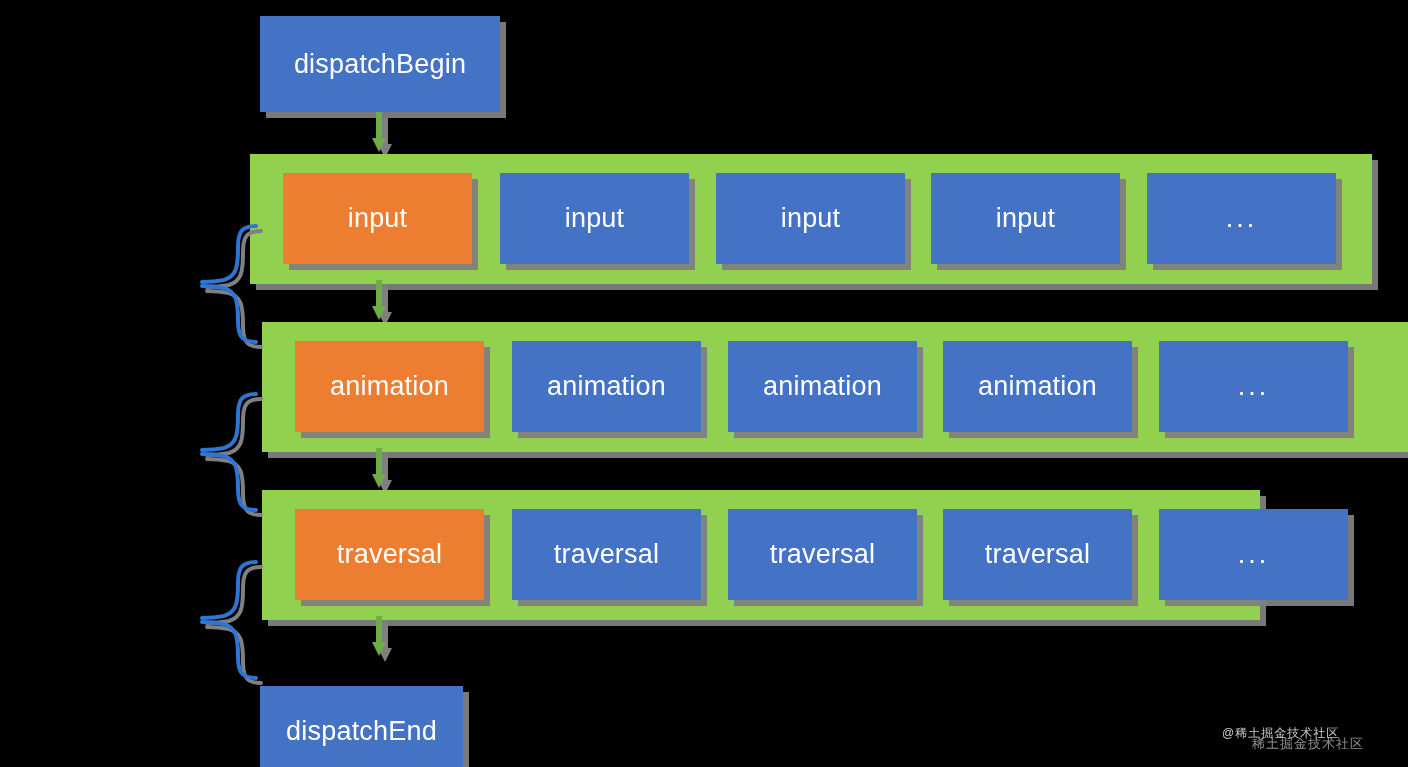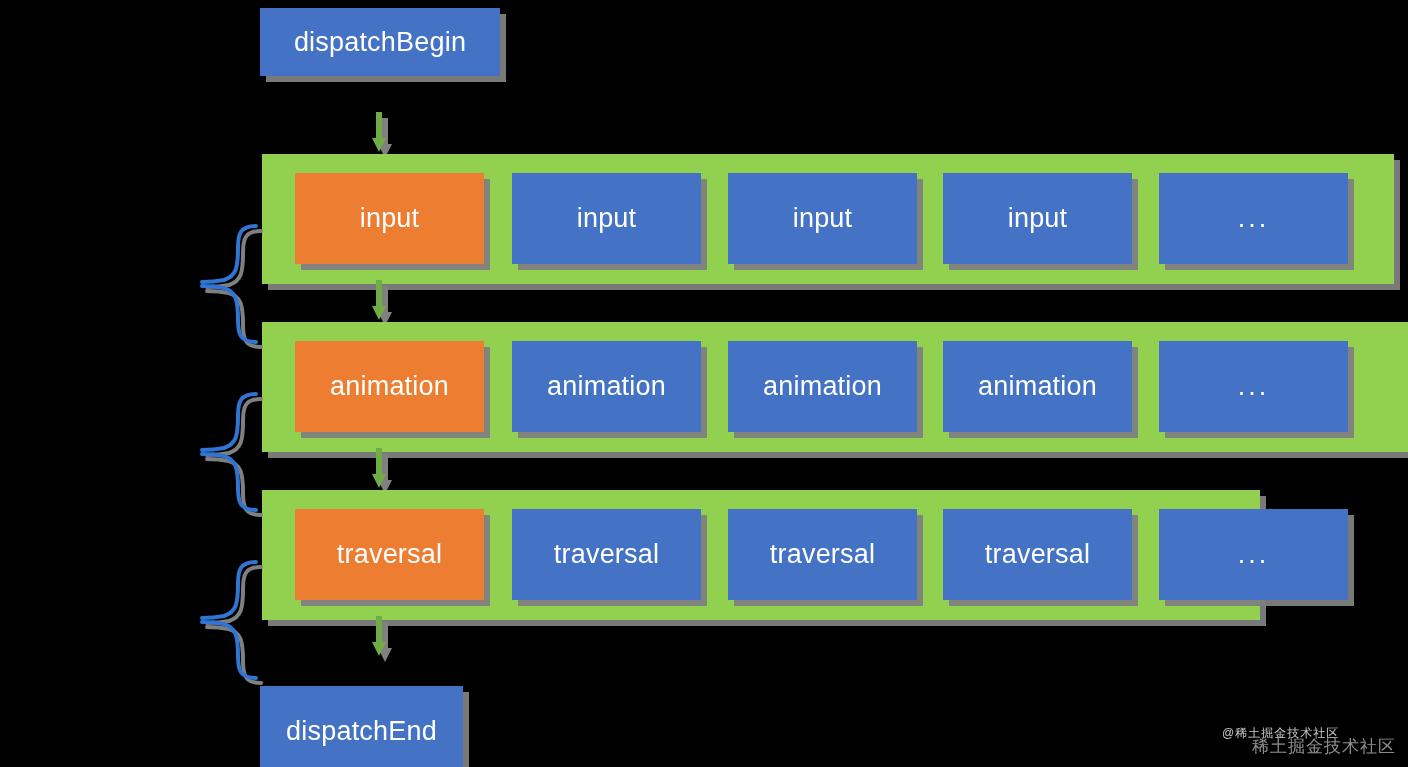--- a/index.html
+++ b/index.html
@@ -45,44 +45,44 @@
   .watermark{
     position:absolute;
     color:rgba(255,255,255,.78);
     font-size:12px;
     white-space:nowrap;
     letter-spacing:1px;
     user-select:none;
   }
   .watermark.wm2{
     color:rgba(255,255,255,.55);
-    font-size:17px;
+    font-size:13px;
   }
 </style>
 </head>
 <body>
 
 <div id="stage">
 
-  <div class="node box blue endcap" style="left:260px;top:8px;width:240px;height:68px;">dispatchBegin</div>
+  <div class="node box blue endcap" style="left:260px;top:16px;width:240px;height:96px;">dispatchBegin</div>
 
   <div class="arrow" style="left:372px;top:112px;width:40px;height:46px;">
     <svg width="40" height="46" viewBox="0 0 40 46" aria-hidden="true">
       <g transform="translate(7,6)">
         <rect x="3.0" y="0" width="6" height="28" fill="#808080"></rect>
         <polygon points="-1,26 13,26 6,40" fill="#808080"></polygon>
       </g>
       <g transform="translate(1,0)">
         <rect x="3.0" y="0" width="6" height="28" fill="#70AD47"></rect>
         <polygon points="-1,26 13,26 6,40" fill="#70AD47"></polygon>
       </g>
     </svg>
   </div>
 
-  <div class="greenrow" style="left:262px;top:154px;width:1122px;height:130px;padding-left:10px;">
+  <div class="greenrow" style="left:250px;top:154px;width:1122px;height:130px;">
     <div class="inner">
       <div class="node box orange" style="left:33px;top:19px;width:189px;height:91px;">input</div>
       <div class="node box blue" style="left:250px;top:19px;width:189px;height:91px;">input</div>
       <div class="node box blue" style="left:466px;top:19px;width:189px;height:91px;">input</div>
       <div class="node box blue" style="left:681px;top:19px;width:189px;height:91px;">input</div>
       <div class="node box blue dots" style="left:897px;top:19px;width:189px;height:91px;">...</div>
     </div>
   </div>
 
   <div class="arrow" style="left:372px;top:280px;width:40px;height:46px;">

